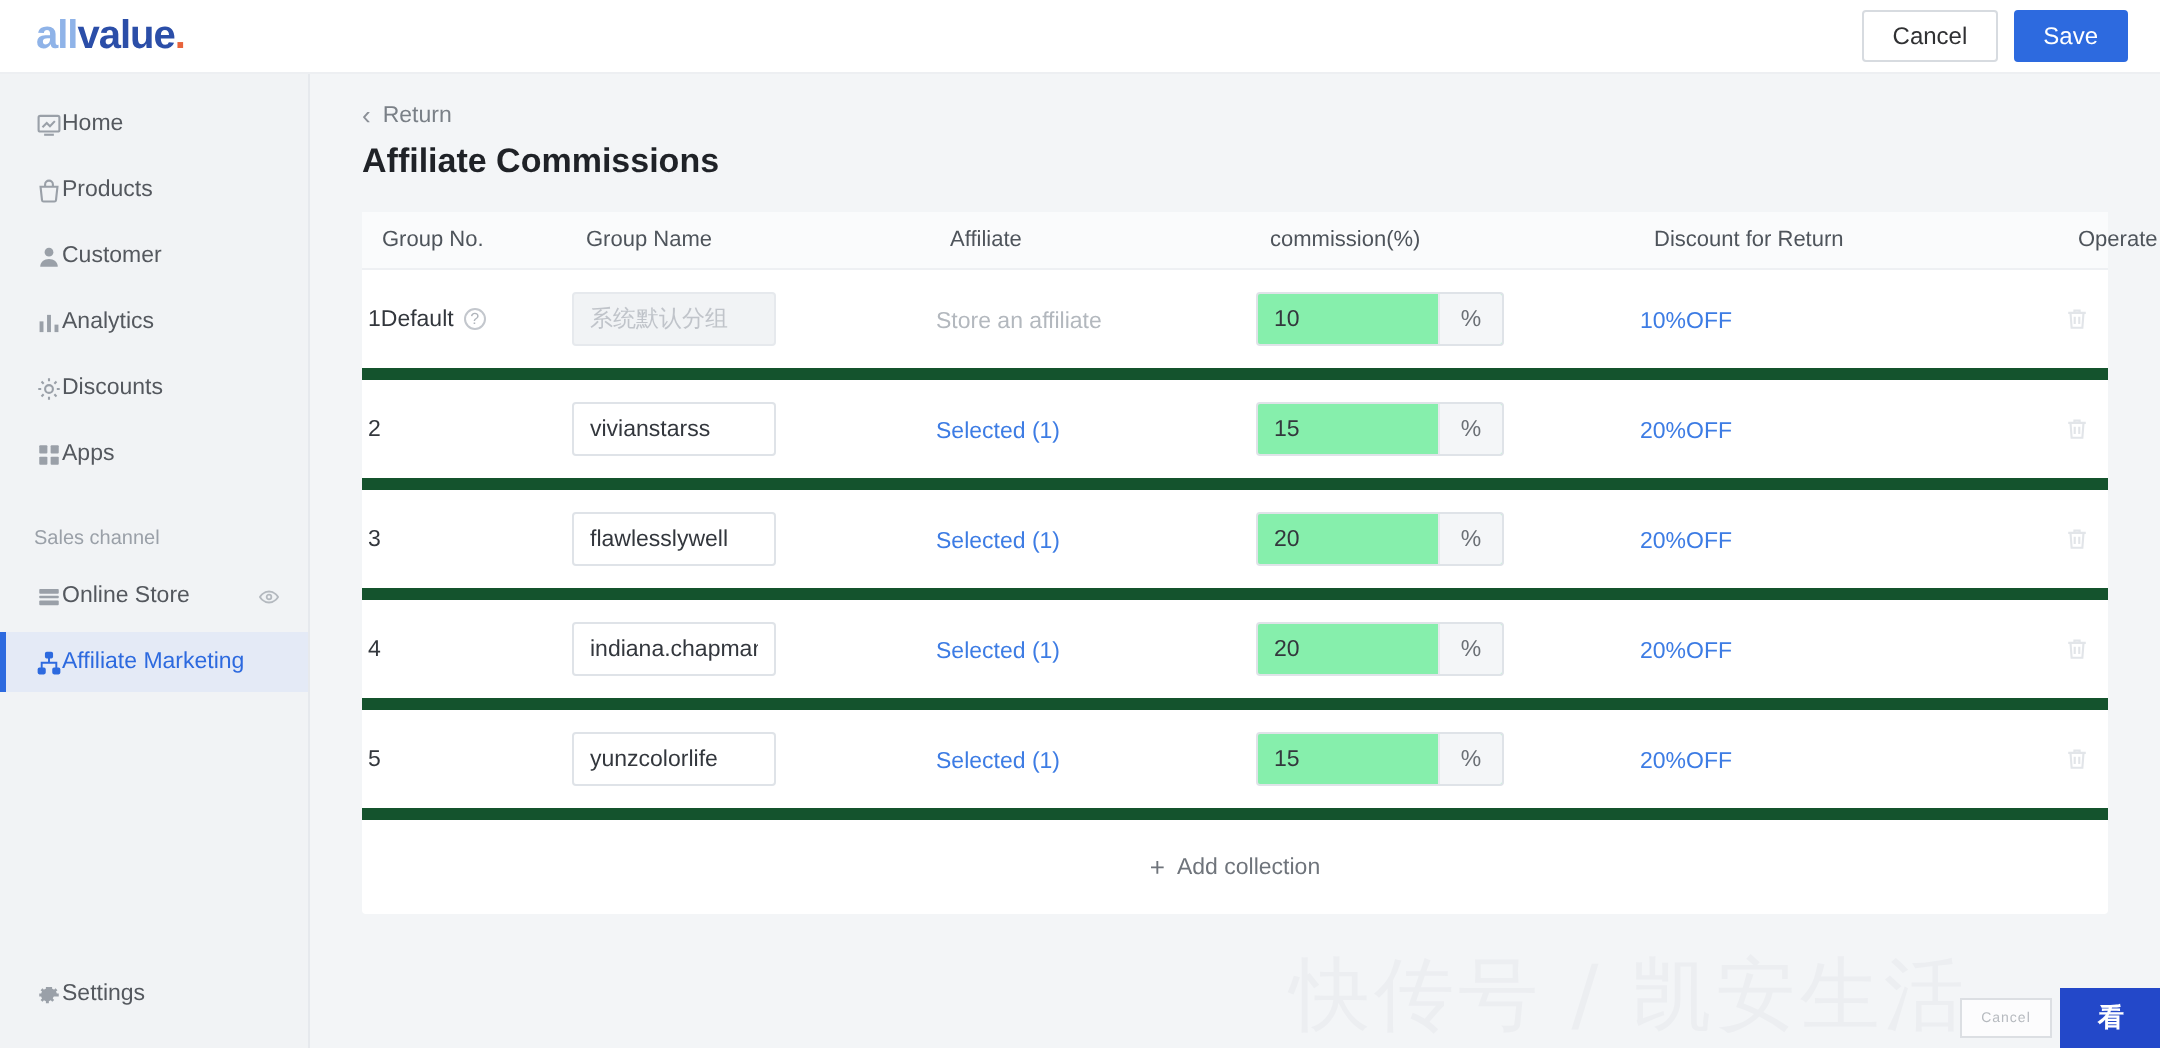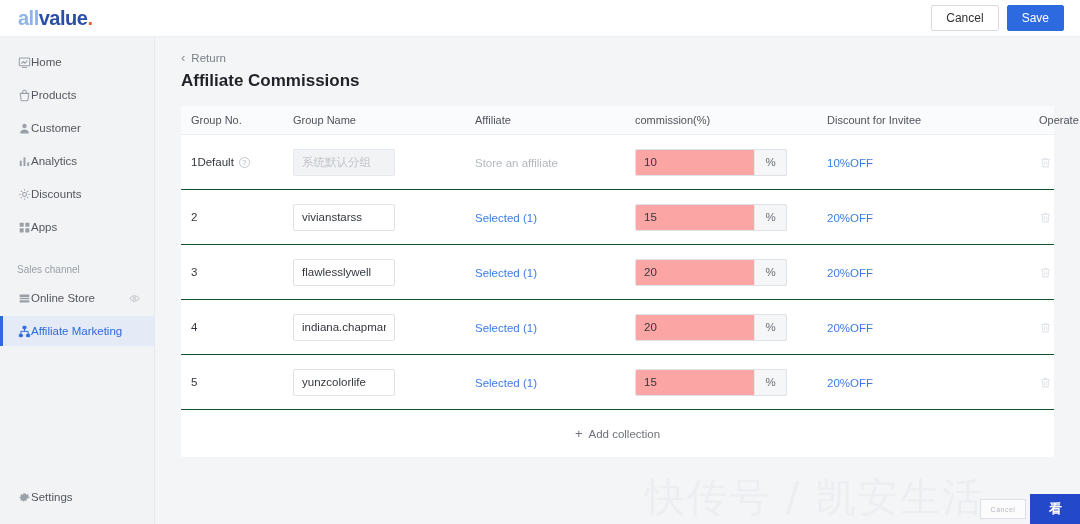--- a/index.html
+++ b/index.html
@@ -82,21 +82,21 @@
 
   
   .card { background: #ffffff; border-radius: 2px; }
   .trow {
     display: flex; align-items: center;
     padding-left: 10px; padding-right: 4px;
   }
   .thead { height: 29px; background: #fafbfc; border-bottom: 1px solid #eef0f3; }
   .thead .cell { font-size: 11px; color: #4e5succ; }
   .thead .cell { font-size: 11px; color: #4e545b; }
-  .tbody-row { height: 55px; border-bottom: 1px solid #14532d; }
+  .tbody-row { height: 55px; border-bottom: 6px solid #14532d; justify-content: center; }
   .tbody-row:last-of-type { border-bottom: 1px solid #eef0f3; }
   .c-no    { width: 102px; flex: none; }
   .c-name  { width: 182px; flex: none; }
   .c-aff   { width: 160px; flex: none; }
   .c-comm  { width: 192px; flex: none; }
   .c-disc  { width: 212px; flex: none; }
   .c-op    { flex: 1; display: flex; justify-content: flex-end; padding-right: 12px; }
 
   .cellnum { font-size: 11.5px; color: #33373d; display: flex; align-items: center; gap: 5px; }
   .info-ic { width: 11px; height: 11px; border-radius: 50%; border: 1px solid #c3c7cd; color: #b0b5bb;
@@ -107,21 +107,21 @@
     background: #ffffff; font-size: 11.5px; color: #33373d;
     padding: 0 8px; line-height: 25px; outline: none;
     font-family: "Liberation Sans", sans-serif;
   }
   .txtinput.disabled { background: #f1f3f5; border-color: #e6e9ed; color: #b0b5bb; }
   .txtinput::placeholder { color: #c0c4ca; }
 
   .afflink { font-size: 11.5px; color: #3d7ce4; cursor: pointer; }
   .affmuted { font-size: 11.5px; color: #b3b8be; cursor: pointer; }
 
-  .numwrap { display: flex; width: 152px; height: 27px; border: 1px solid #dfe3e8; border-radius: 2px; overflow: hidden; background: #fca5a5; }
+  .numwrap { display: flex; width: 124px; height: 27px; border: 1px solid #dfe3e8; border-radius: 2px; overflow: hidden; background: #86efac; }
   .numwrap input {
     flex: 1; border: none; outline: none; background: transparent;
     font-size: 11.5px; color: #33373d; padding: 0 8px;
     font-family: "Liberation Sans", sans-serif; min-width: 0;
   }
   .numsuffix {
     width: 32px; flex: none; background: #f4f6f8; border-left: 1px solid #e6e9ed;
     display: flex; align-items: center; justify-content: center;
     font-size: 11.5px; color: #6b7076;
   }
@@ -294,21 +294,21 @@
 
       <div class="page-title">Affiliate Commissions</div>
 
       <div class="card">
 
         <div class="trow thead">
           <div class="cell c-no">Group No.</div>
           <div class="cell c-name">Group Name</div>
           <div class="cell c-aff">Affiliate</div>
           <div class="cell c-comm">commission(%)</div>
-          <div class="cell c-disc">Discount for Invitee</div>
+          <div class="cell c-disc">Discount for Return</div>
           <div class="cell c-op">Operate</div>
         </div>
 
         <div class="trow tbody-row">
           <div class="c-no">
             <span class="cellnum">
               <span>1Default</span>
               <span class="info-ic">?</span>
             </span>
           </div>

